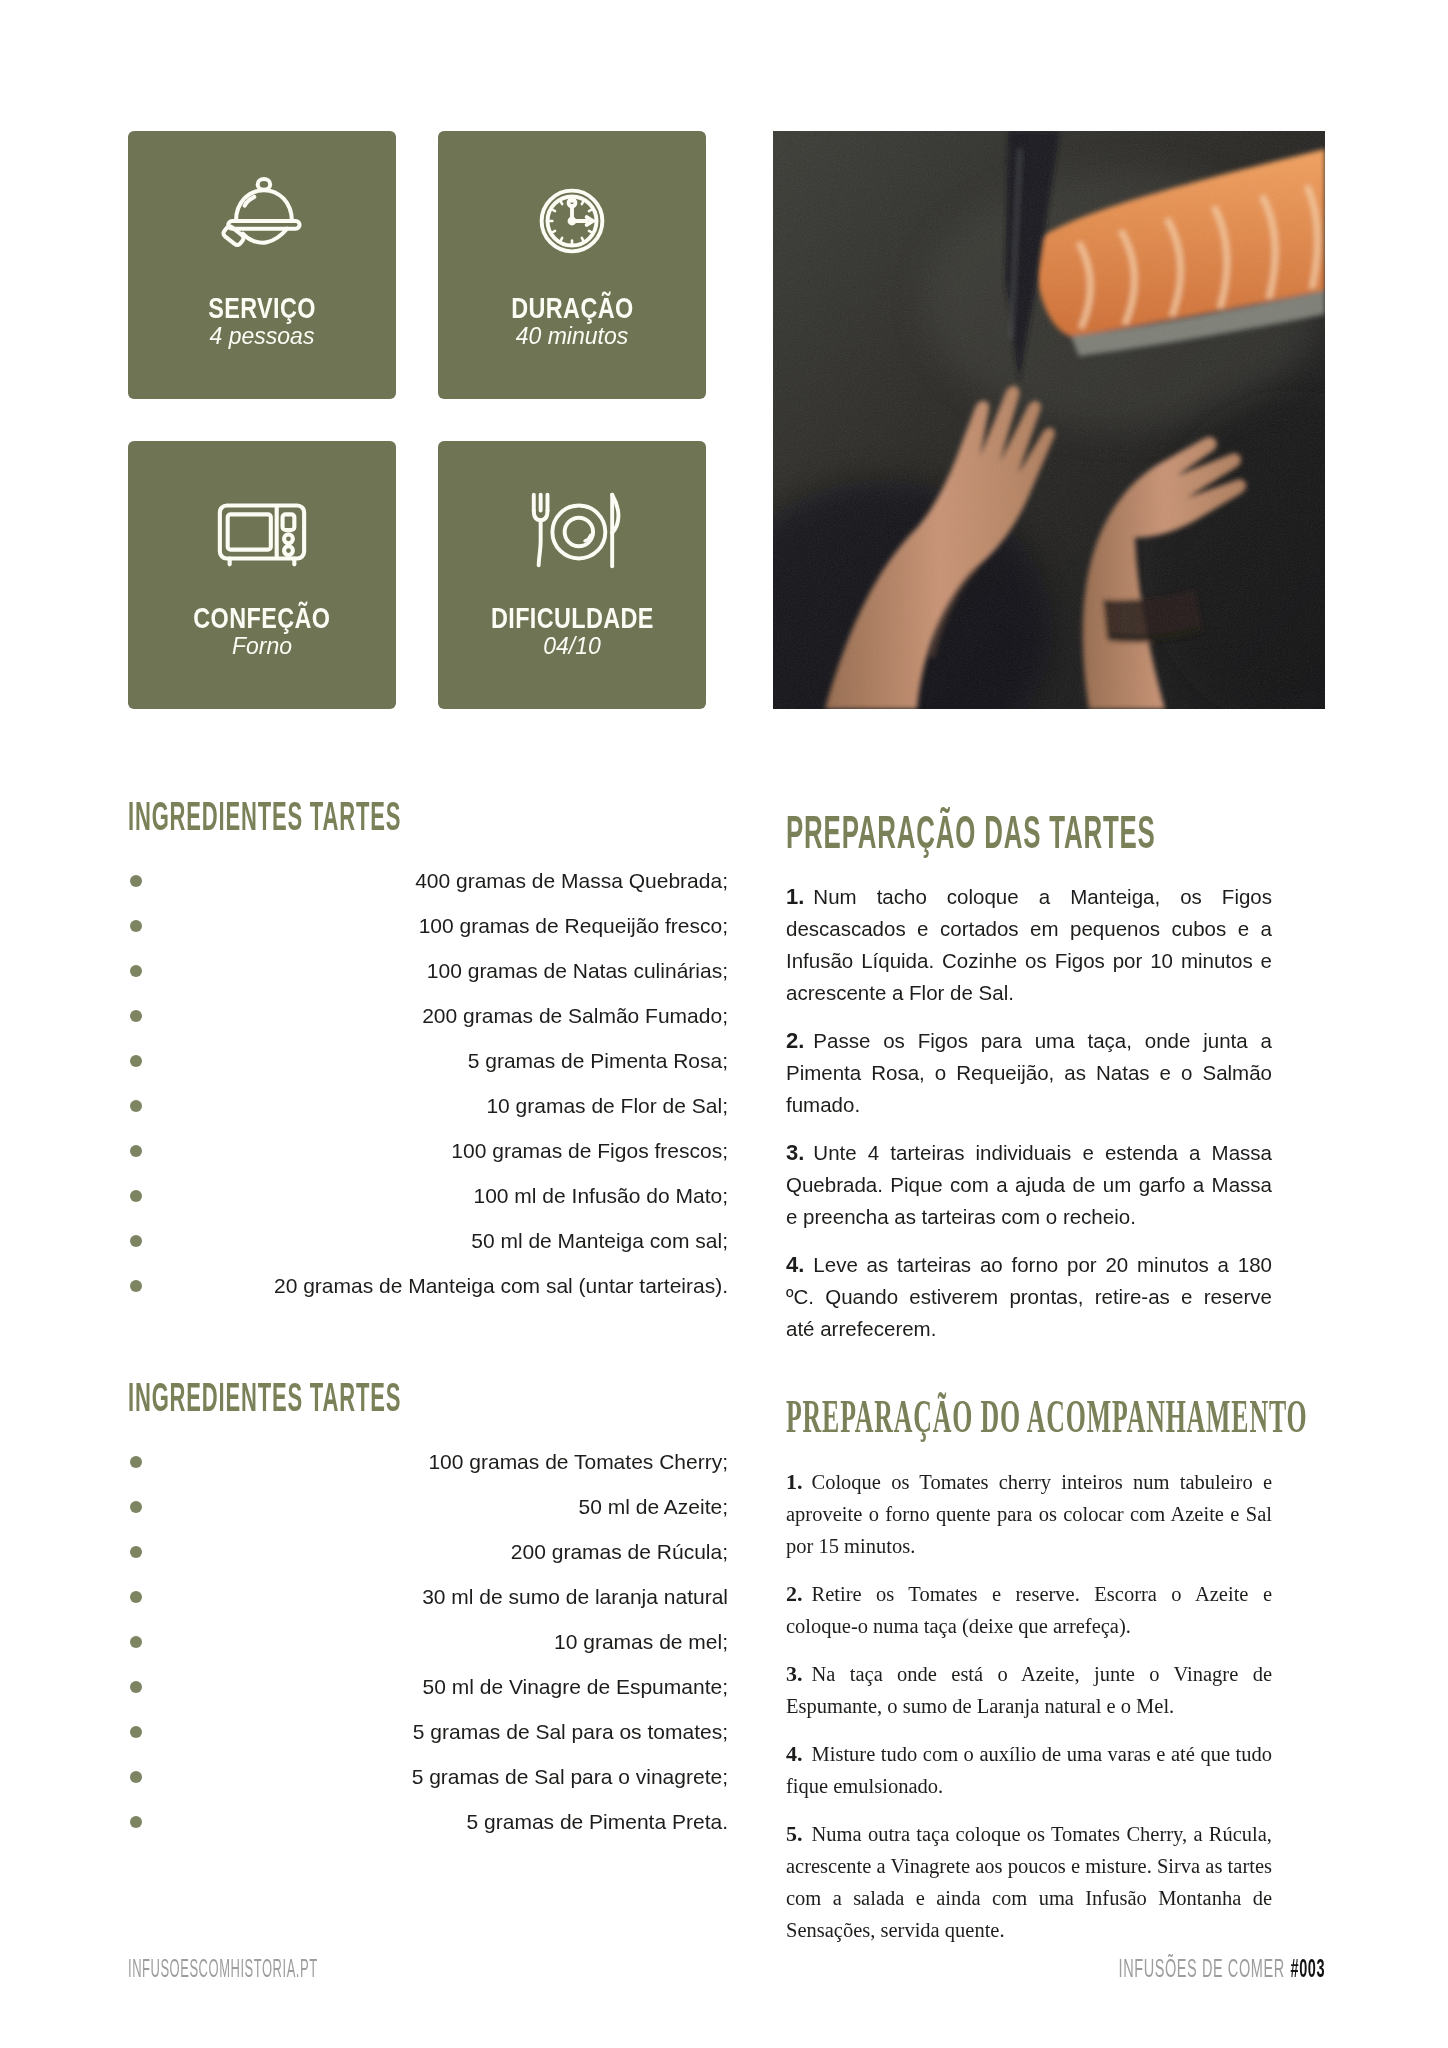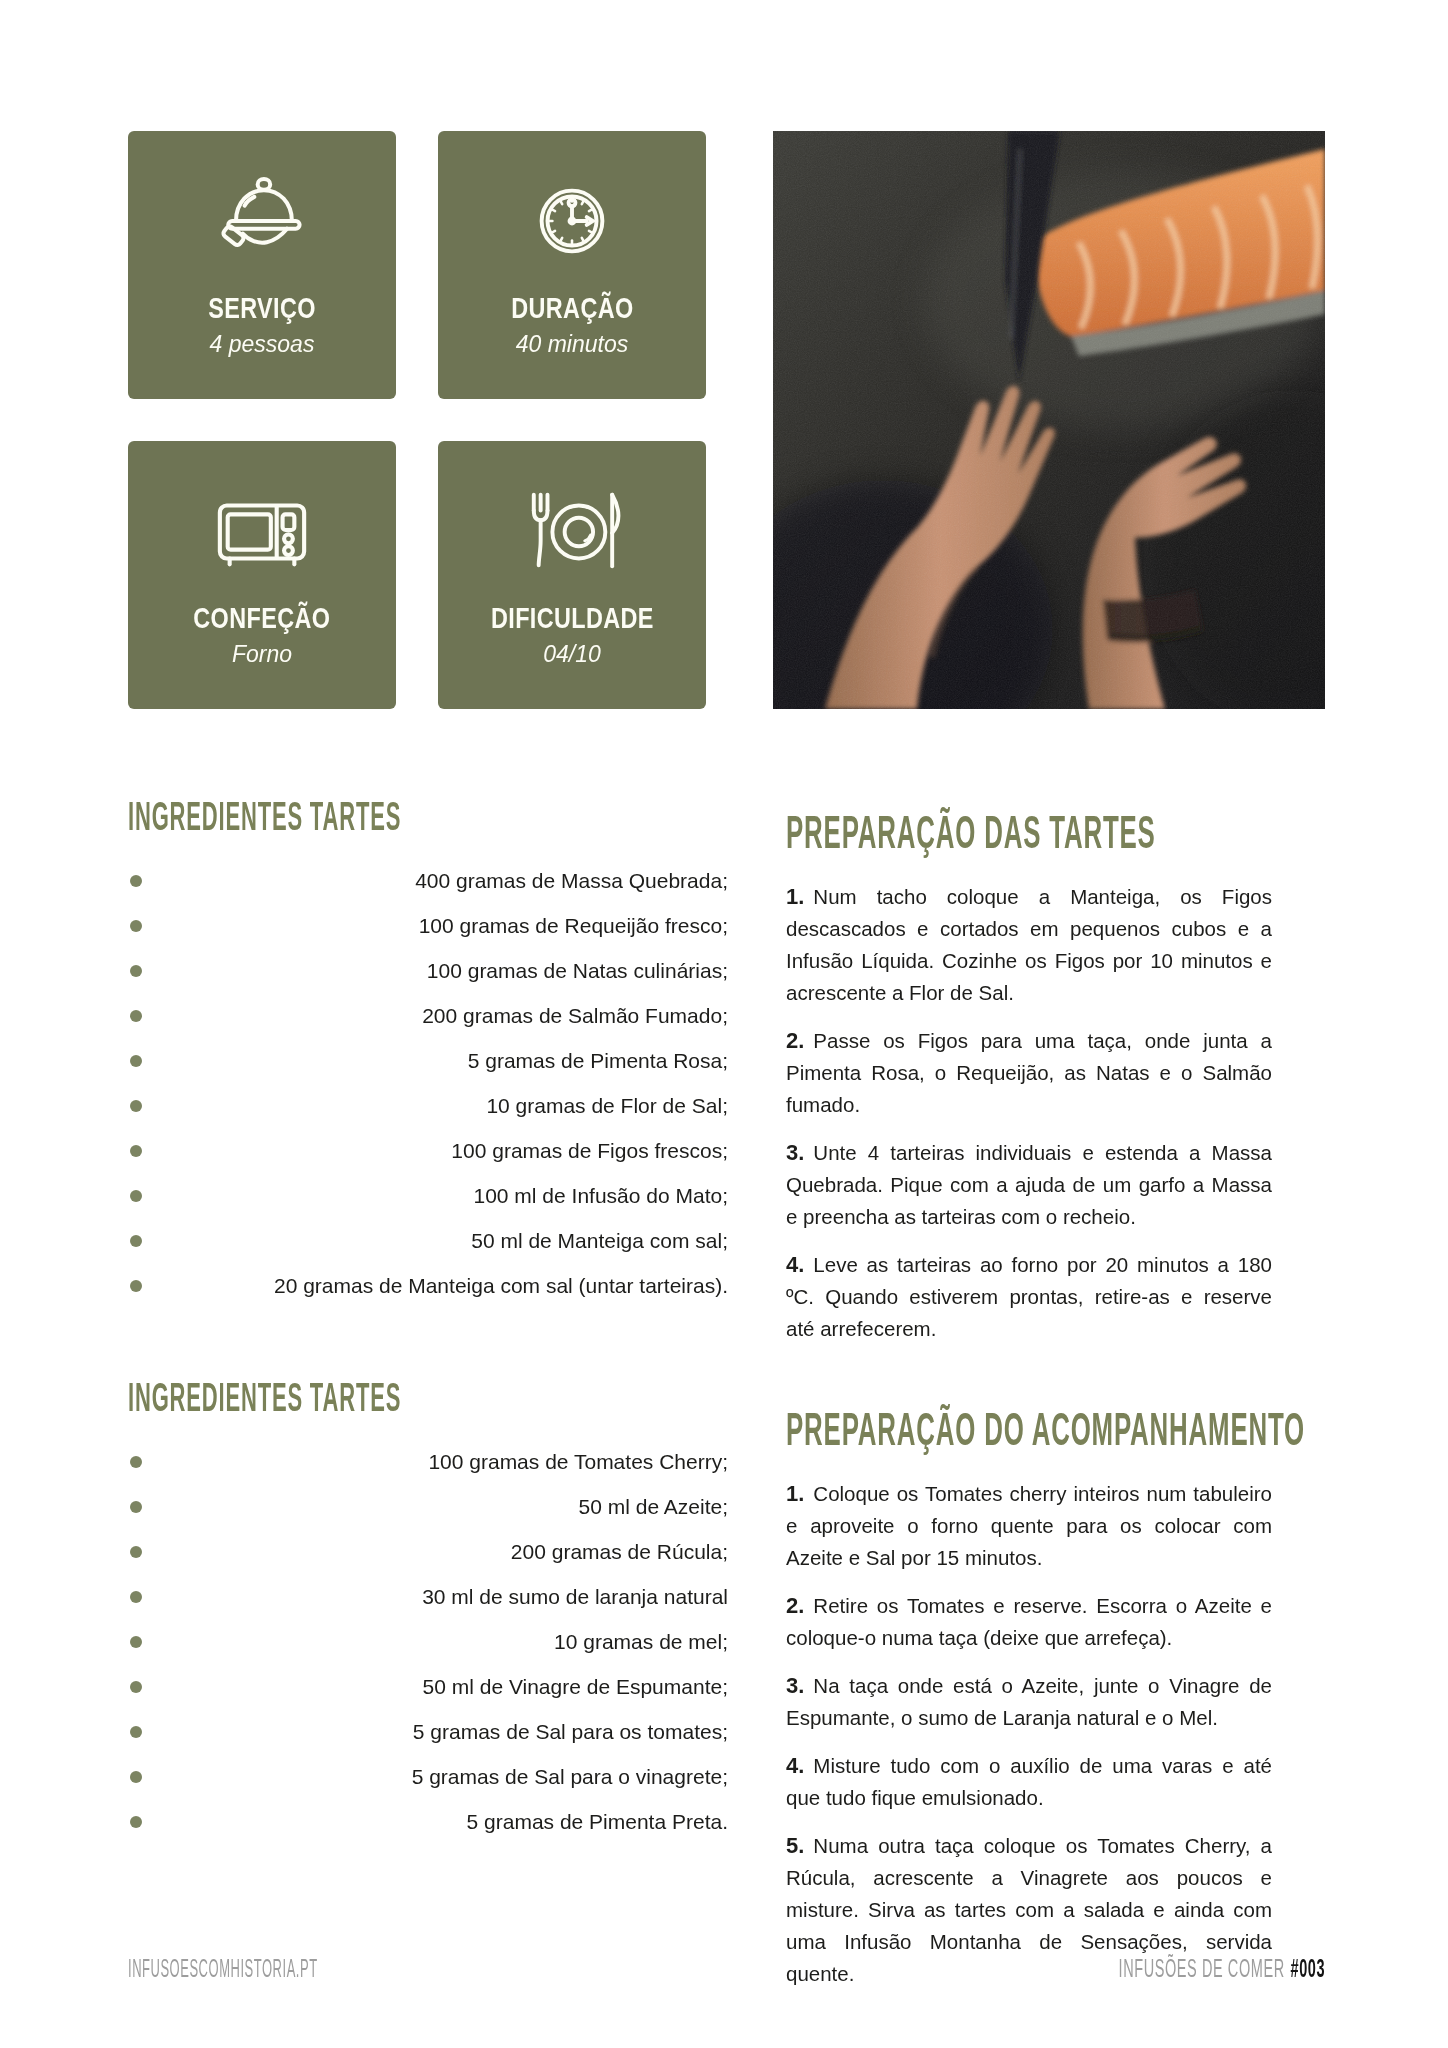--- a/index.html
+++ b/index.html
@@ -10,38 +10,38 @@
   .page{position:relative;width:1448px;height:2048px;background:#fff;overflow:hidden;
         font-family:"Liberation Sans",sans-serif;color:var(--ink);}
   
   .info-grid{position:absolute;left:128px;top:131px;display:grid;
              grid-template-columns:268px 268px;grid-auto-rows:268px;gap:42px;}
   .card{background:var(--olive);color:#fcfcf4;display:flex;flex-direction:column;
         align-items:center;text-align:center;padding-top:38px;box-sizing:border-box;border-radius:6px;}
   .card-icon{height:104px;display:flex;align-items:center;justify-content:center;}
   .card-title{margin-top:20px;font-size:30px;font-weight:bold;line-height:30px;white-space:nowrap;}
   .card-title .cx{display:inline-block;transform:scaleX(.78);letter-spacing:.5px;}
-  .card-sub{margin-top:8px;font-size:23px;font-style:italic;}
+  .card-sub{margin-top:0;font-size:23px;font-style:italic;}
   
   .photo{position:absolute;left:773px;top:131px;width:552px;height:578px;overflow:hidden;}
   .photo svg{display:block;width:100%;height:100%;}
   
   .col-left{position:absolute;left:128px;top:796px;width:600px;}
   .col-right{position:absolute;left:786px;top:808px;width:486px;}
   h2{margin:0;color:var(--heading);font-weight:bold;line-height:1;white-space:nowrap;}
   .col-left h2{font-size:40px;}
   .col-right h2{font-size:47px;margin-bottom:26px;}
   .hx{display:inline-block;transform:scaleX(.55);transform-origin:left center;letter-spacing:1.5px;}
   ul.ing-list{list-style:none;margin:34px 0 0;padding:0;}
   li.ing{position:relative;padding-left:40px;font-size:21px;line-height:22px;
          margin-bottom:23px;white-space:nowrap;text-align:right;}
   li.ing .dot{position:absolute;left:2px;top:5px;width:12px;height:12px;border-radius:50%;
               background:var(--bullet);}
   .sec2{display:block;margin-top:80px;}
-  .sec2r{display:block;margin-top:60px;}
+  .sec2r{display:block;margin-top:48px;font-family:Liberation Serif, serif;}
   p.step{font-size:20.5px;line-height:32px;text-align:justify;margin:0 0 16px;}
   p.step b{font-size:22px;margin-right:9px;}
   
   .footer{position:absolute;left:128px;top:1956px;width:1197px;display:flex;
           justify-content:space-between;align-items:baseline;font-size:25px;line-height:25px;}
   .f-site{color:var(--muted);display:inline-block;transform:scaleX(.52);transform-origin:left center;
           letter-spacing:1px;white-space:nowrap;}
   .f-right{display:inline-block;transform:scaleX(.58);transform-origin:right center;
            letter-spacing:1px;white-space:nowrap;color:var(--muted);}
   .f-issue{color:var(--issue);font-weight:bold;margin-left:10px;}

